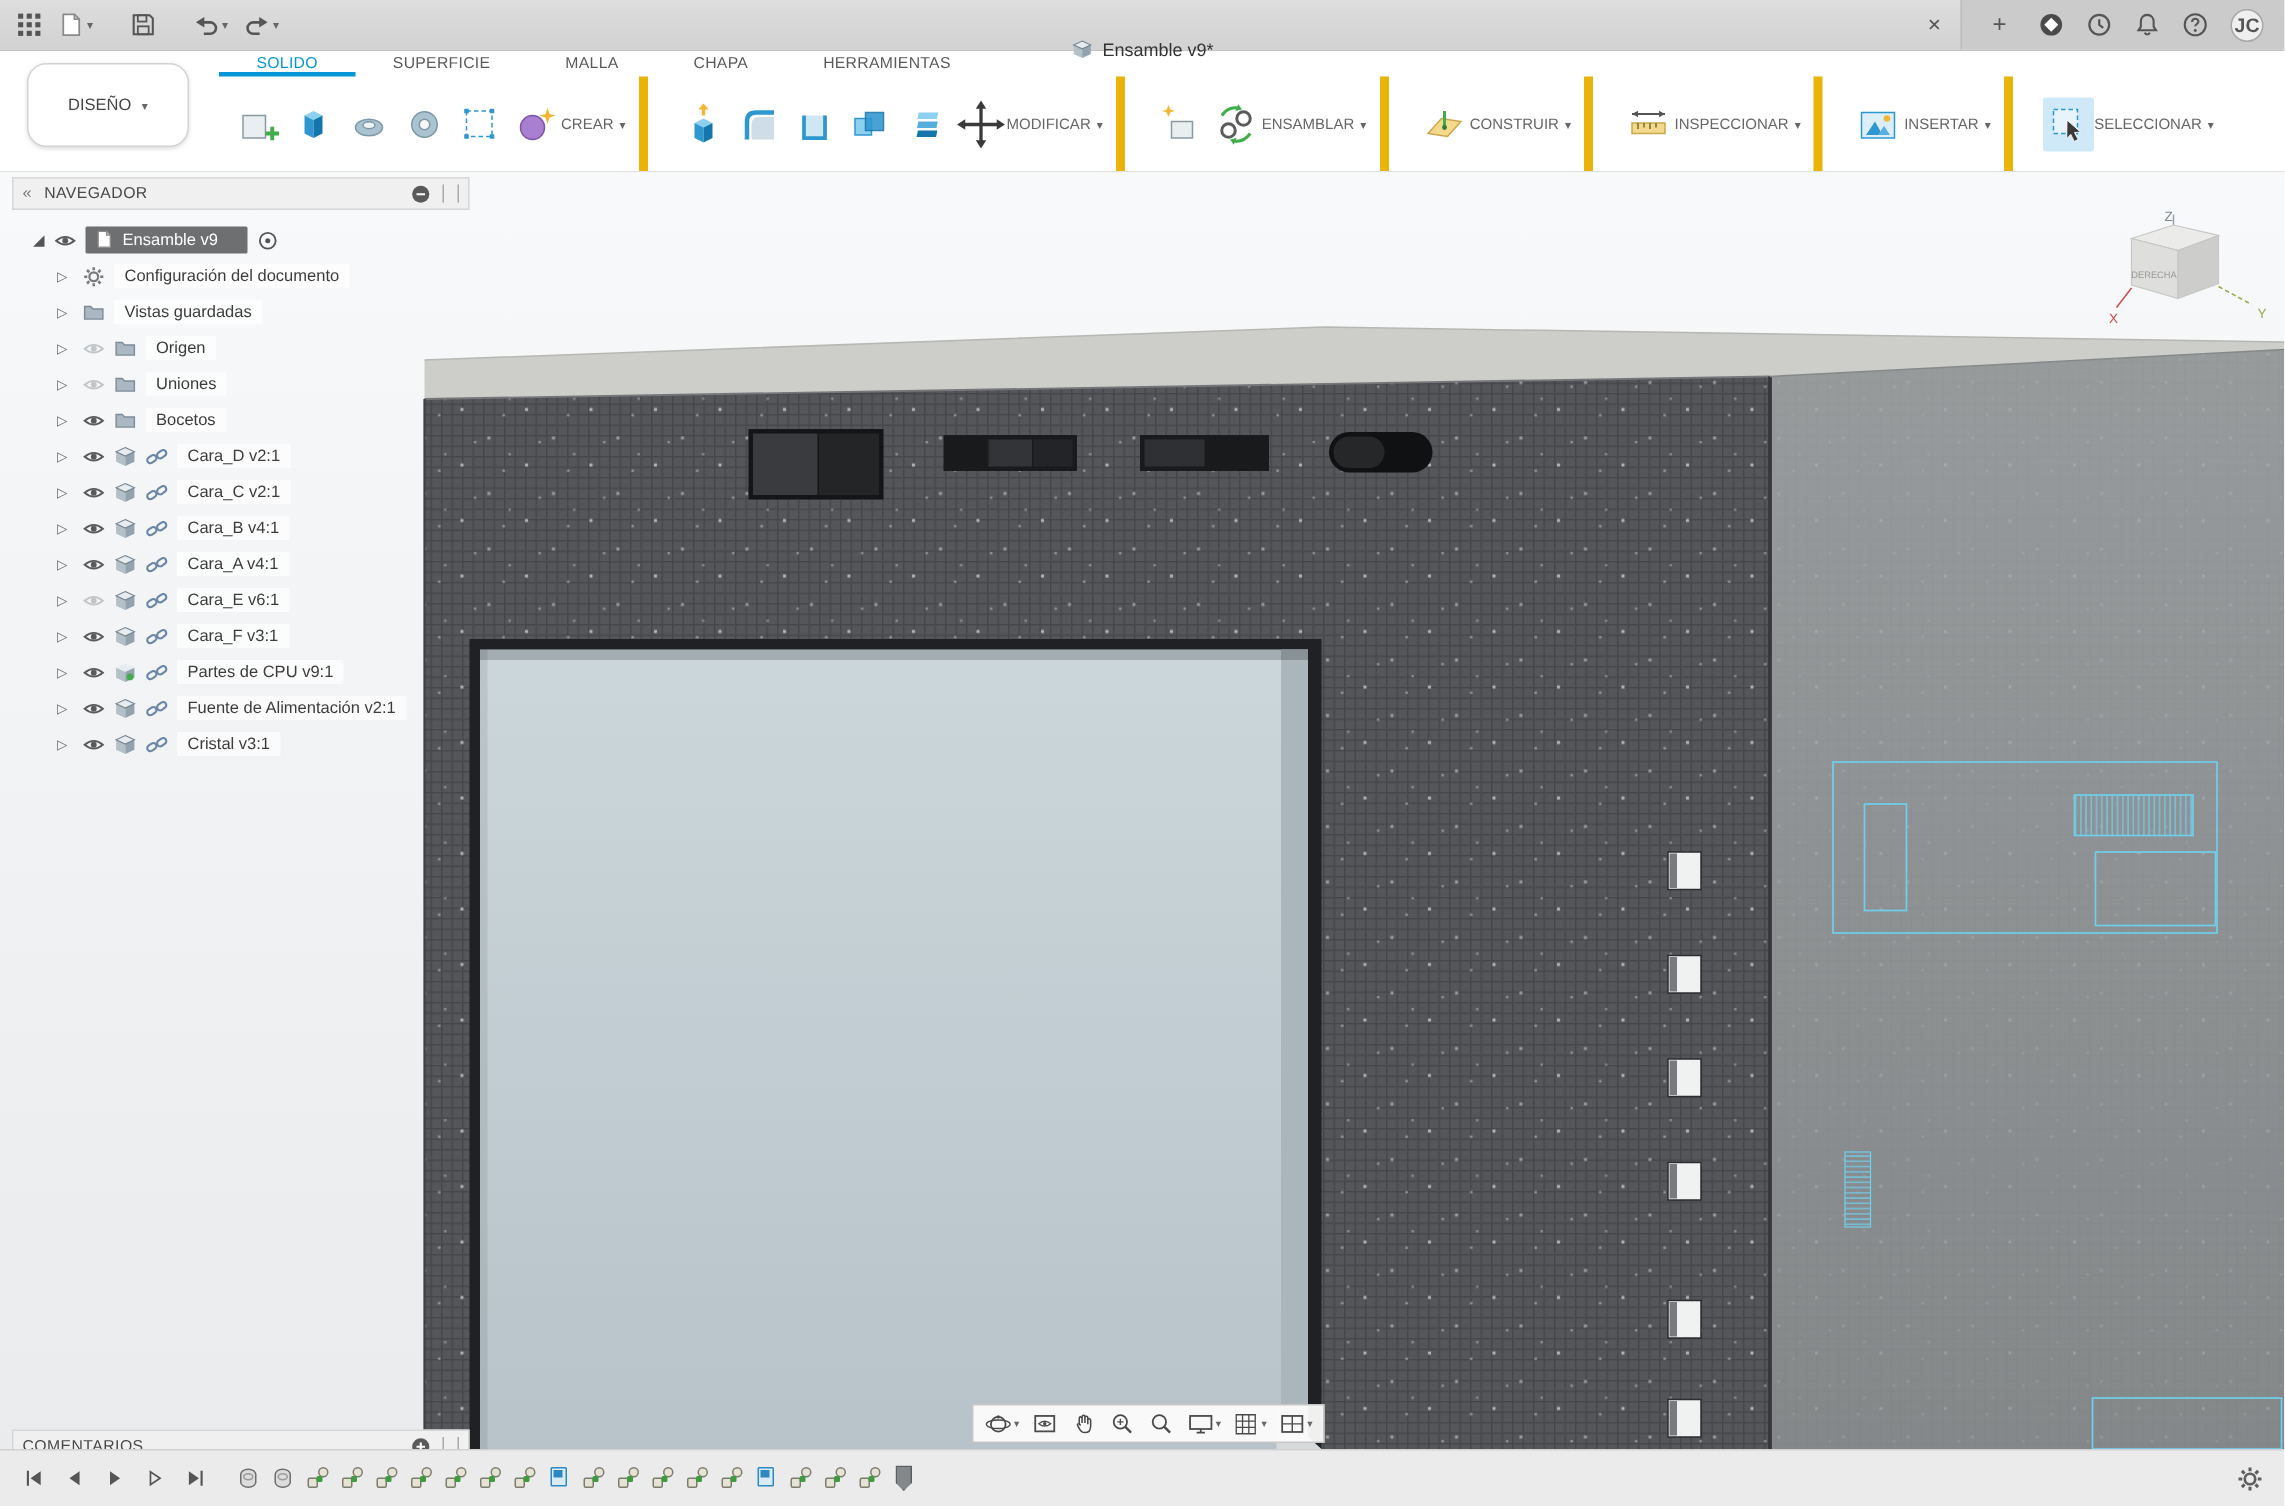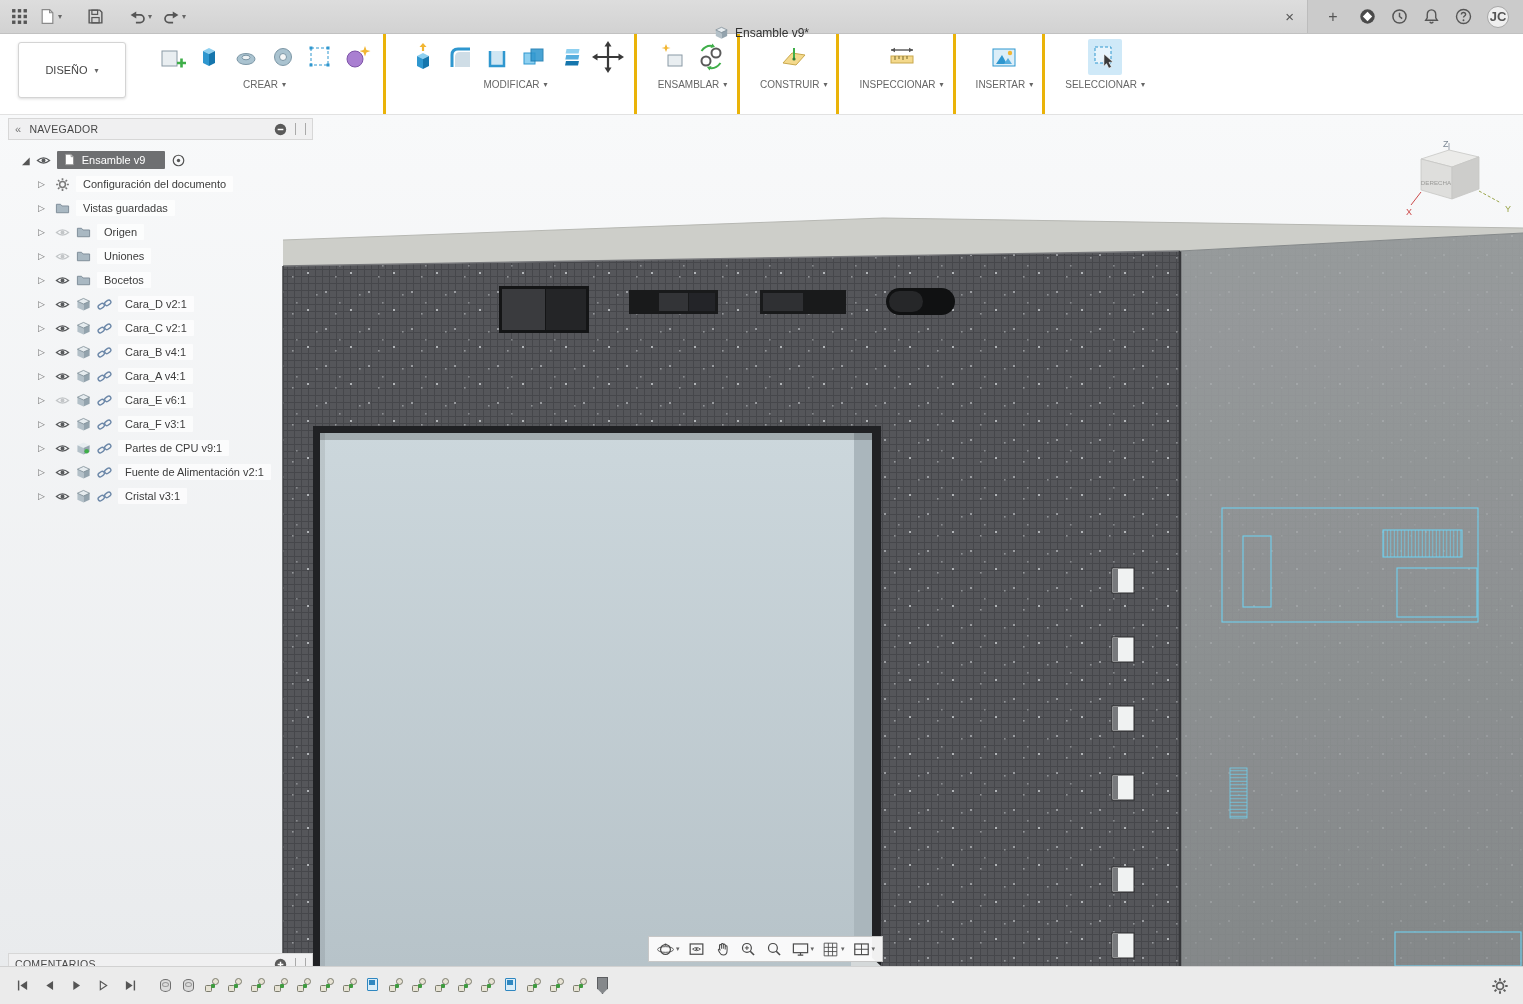--- a/index.html
+++ b/index.html
@@ -22,30 +22,30 @@
   .tb-close { font-size:15px; color:#555; padding:0 13px; cursor:pointer; }
   .tb-dark { background:#cbcbcb; border-left:1px solid #bcbcbc; height:100%;
     display:flex; align-items:center; gap:15px; padding:0 14px; }
   .tb-plus { font-size:16px; color:#555; width:22px; text-align:center; cursor:pointer; }
   .avatar { width:22px; height:22px; border-radius:50%; background:#efefef; border:1px solid #a8a8a8;
     font-size:13px; font-weight:bold; color:#555; display:flex; align-items:center; justify-content:center; cursor:pointer; }
 
   
   .ribbon { flex:0 0 81px; background:#fff; border-bottom:1px solid #e2e2e2;
     display:flex; padding-left:18px; }
-  .design-btn { margin-top:8px; width:108px; height:56px; border:1px solid #d4d4d4; border-radius:3px;
+  .design-btn { margin-top:8px; width:108px; height:56px; border:1px solid #d4d4d4; border-radius:13px;
     box-shadow:0 1px 3px rgba(0,0,0,.14); display:flex; align-items:center; justify-content:center;
     gap:7px; font-size:11px; color:#444; cursor:pointer; background:#fff; }
   .ribbon-main { display:flex; flex-direction:column; margin-left:20px; flex:1; }
   .tabs-row { display:flex; height:17px; align-items:flex-end; }
   .tab { font-size:10.5px; color:#5a5a5a; padding:0 25px 3px; cursor:pointer; letter-spacing:.2px; }
   .tab.active { color:#0696d7; box-shadow:inset 0 -3px 0 #0696d7; }
   .groups-row { display:flex; flex:1; align-items:stretch; }
-  .tool-group { display:flex; flex-direction:column; align-items:center; padding:1px 9px 0; }
-  .tool-group + .tool-group { border-left:3px solid #eab308;padding-left:20px; }
+  .tool-group { display:flex; align-items:center; padding:1px 9px 0; }
+  .tool-group + .tool-group { border-left:6px solid #eab308;padding-left:20px; }
   .tg-icons { display:flex; align-items:center; gap:3px; height:43px; }
   .tg-label { font-size:10px; color:#666; display:flex; align-items:center; gap:4px; margin-top:1px; cursor:pointer; }
   .ticon { width:34px; height:36px; display:flex; align-items:center; justify-content:center;
     border-radius:2px; cursor:pointer; }
   .ticon svg { width:30px; height:30px; }
   .ticon.big svg { width:34px; height:34px; }
   .ticon.sel { background:#cfe9f8; }
 
   
   .viewport { position:relative; flex:1; overflow:hidden; background:linear-gradient(#f8f9fa,#e9ebed); }
@@ -323,20 +323,27 @@
       </div>
     </div>
   </div>
 
   <div class="ribbon">
     <div class="design-btn">
       <span>DISEÑO</span>
       <span class="caret">▾</span>
     </div>
     <div class="ribbon-main">
+      <div class="tabs-row">
+        <span class="tab active">SOLIDO</span>
+        <span class="tab">SUPERFICIE</span>
+        <span class="tab">MALLA</span>
+        <span class="tab">CHAPA</span>
+        <span class="tab">HERRAMIENTAS</span>
+      </div>
       <div class="groups-row">
 
         <div class="tool-group">
           <div class="tg-icons">
             <span class="ticon">
                 <svg viewBox="0 0 30 30">
               <rect x="5" y="9" width="15" height="15" fill="#e9eef1" stroke="#8a9aa5"></rect>
               <path d="M20 21h9M24.5 16.5v9" stroke="#3fae49" stroke-width="2.6"></path>
                 </svg>
               </span>

